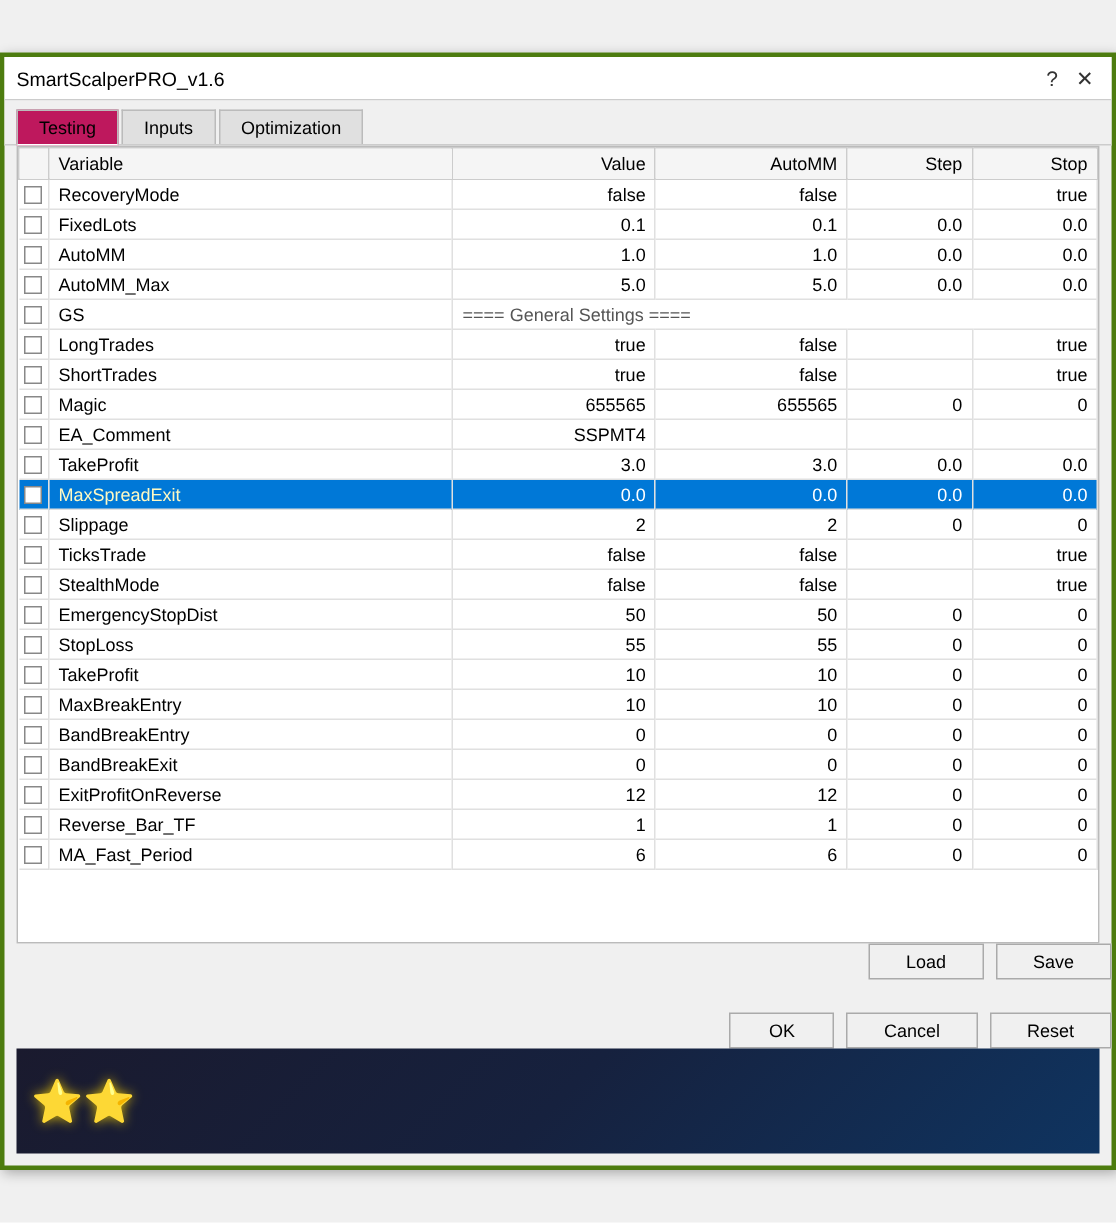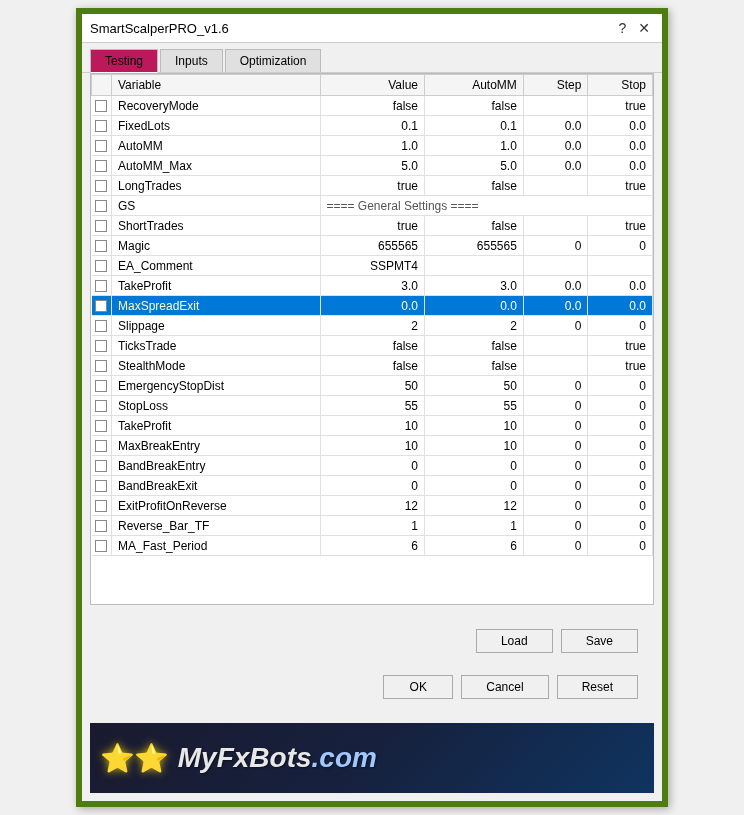--- a/index.html
+++ b/index.html
@@ -6,23 +6,23 @@
     body {
       font-family: 'Segoe UI', Tahoma, Geneva, Verdana, sans-serif;
       font-size: 12px;
       background: #f0f0f0;
       display: flex;
       justify-content: center;
       align-items: center;
       min-height: 100vh;
     }
     .window {
-      width: 592px;
+      width: 744px;
       background: #f0f0f0;
-      border: 6px solid #4d7c0f;
+      border: 3px solid #4d7c0f;
       box-shadow: 2px 2px 8px rgba(0,0,0,0.3);
     }
     .title-bar {
       background: #fff;
       padding: 6px 8px;
       display: flex;
       justify-content: space-between;
       align-items: center;
       border-bottom: 1px solid #ccc;
     }
@@ -109,21 +109,21 @@
     }
     .cb {
       width: 12px;
       height: 12px;
       border: 1px solid #888;
       background: #fff;
       display: inline-block;
       vertical-align: middle;
     }
     .footer {
-      padding: 24px;
+      padding: 0;
       display: flex;
       flex-direction: column;
       gap: 22px;
     }
     .footer-row {
       display: flex;
       justify-content: flex-end;
       gap: 8px;
     }
     .footer-btn {
@@ -231,30 +231,30 @@
               <tr>
                 <td class="checkbox-cell"><span class="cb"></span></td>
                 <td>AutoMM_Max</td>
                 <td style="text-align: right;">5.0</td>
                 <td style="text-align: right;">5.0</td>
                 <td style="text-align: right;">0.0</td>
                 <td style="text-align: right;">0.0</td>
               </tr>
               <tr>
                 <td class="checkbox-cell"><span class="cb"></span></td>
-                <td>LongTrades</td>
-                <td style="text-align: right;">true</td>
-                <td style="text-align: right;">false</td>
-                <td style="text-align: right;"></td>
-                <td style="text-align: right;">true</td>
-              </tr>
-              <tr>
-                <td class="checkbox-cell"><span class="cb"></span></td>
                 <td>GS</td>
                 <td colspan="4" style="text-align: left; color: rgb(85, 85, 85);">==== General Settings ====</td>
+              </tr>
+              <tr>
+                <td class="checkbox-cell"><span class="cb"></span></td>
+                <td>LongTrades</td>
+                <td style="text-align: right;">true</td>
+                <td style="text-align: right;">false</td>
+                <td style="text-align: right;"></td>
+                <td style="text-align: right;">true</td>
               </tr>
               <tr>
                 <td class="checkbox-cell"><span class="cb"></span></td>
                 <td>ShortTrades</td>
                 <td style="text-align: right;">true</td>
                 <td style="text-align: right;">false</td>
                 <td style="text-align: right;"></td>
                 <td style="text-align: right;">true</td>
               </tr>
               <tr>
@@ -399,18 +399,15 @@
     <div class="footer-row">
       <button class="footer-btn">OK</button>
       <button class="footer-btn">Cancel</button>
       <button class="footer-btn">Reset</button>
     </div>
   </div>
 
   <div class="watermark">
     <div class="watermark-logo">
       <span class="star-icon">⭐⭐</span>
-      <span class="watermark-main">
-        <span>MyFxBots</span><span style="color:#a0c8ff;">.com</span>
-      </span>
     </div>
   </div>
 </div>
 
 </body></html>

